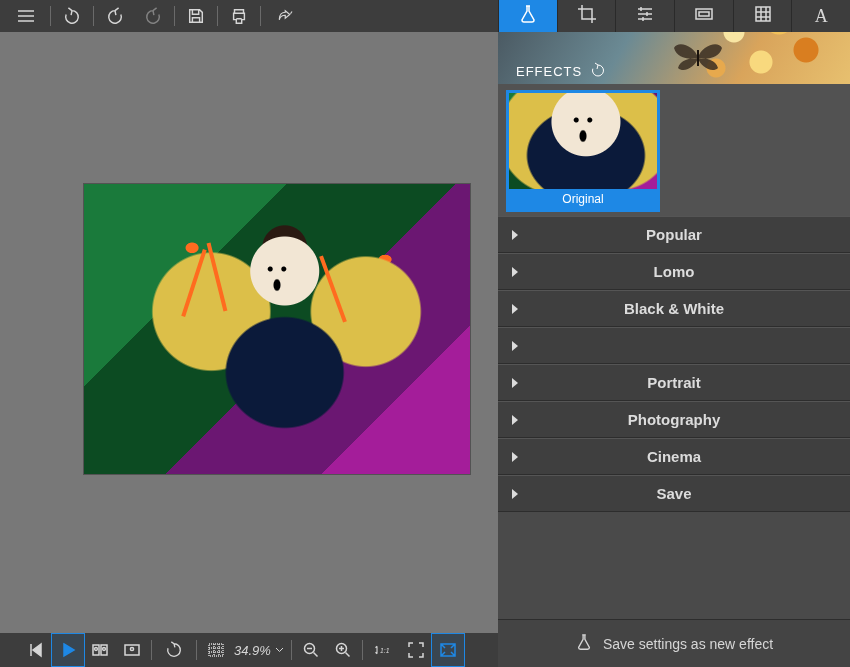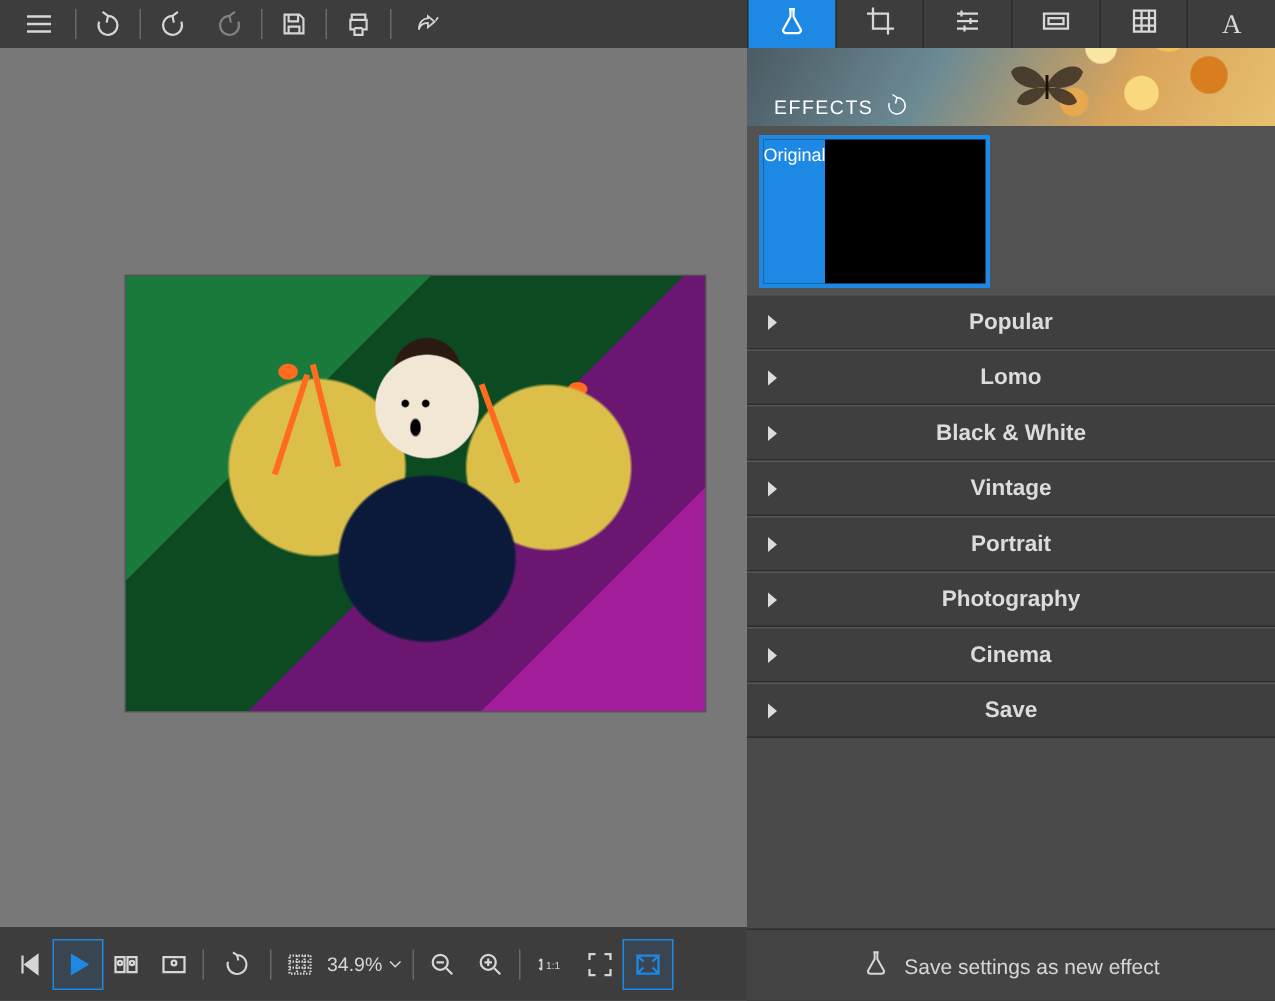--- a/index.html
+++ b/index.html
@@ -17,41 +17,41 @@
   .mode-btn { flex:1; display:flex; align-items:center; justify-content:center; color:#d8d8d8; border-left:1px solid #2a2a2a; cursor:pointer;}
   .mode-btn svg { width:20px; height:20px; stroke:currentColor; fill:none; stroke-width:1.5; }
   .mode-btn.active { background:#1e88e5; color:#fff; }
   
   .main { flex:1 1 auto; display:flex; min-height:0;}
   
   .canvas-side { width:498px; display:flex; flex-direction:column; background:#787878; }
   .canvas-area { flex:1; position:relative; }
   .canvas-img { position:absolute; left:84px; top:152px; width:386px; height:290px; background:#223; box-shadow:0 0 0 1px rgba(0,0,0,.3); overflow:hidden;}
   .mural { position:absolute; inset:0; }
-  .canvas-bottom { height:49px; background:#3d3d3d; display:flex; align-items:center; padding:0 4px; gap:0; }
+  .canvas-bottom { height:34px; background:#3d3d3d; display:flex; align-items:center; padding:0 20px; gap:0;font-style:italic; }
   .bb-btn { width:32px; height:32px; display:flex; align-items:center; justify-content:center; color:#d6d6d6; cursor:pointer;}
   .bb-btn.active { outline:1px solid #1e88e5; background:rgba(30,136,229,.12);}
   .bb-btn svg { width:18px; height:18px; stroke:currentColor; fill:none; stroke-width:1.5;}
   .bb-sep { width:1px; height:20px; background:#6a6a6a; margin:0 3px;}
   .zoom-readout { color:#d6d6d6; font-size:13px; padding:0 4px 0 2px; display:flex; align-items:center; gap:4px;}
   
   .fx-side { flex:1; display:flex; flex-direction:column; background:#444; min-width:0;}
   .fx-banner { height:52px; position:relative; overflow:hidden; background:linear-gradient(120deg,#4b5a63 0%, #6b8a94 35%, #d9a45b 70%, #e7c06f 100%);}
   .fx-banner .flower { position:absolute; right:-10px; bottom:-20px; width:180px; height:120px; background:
       radial-gradient(circle at 30% 40%, #f9e6a3 0 10px, transparent 11px),
       radial-gradient(circle at 55% 30%, #f2c15a 0 14px, transparent 15px),
       radial-gradient(circle at 70% 55%, #d97e20 0 12px, transparent 13px),
       radial-gradient(circle at 45% 65%, #f8d97e 0 11px, transparent 12px),
       radial-gradient(circle at 20% 70%, #e7a94d 0 9px, transparent 10px);
   }
   .fx-banner .butterfly { position:absolute; left:170px; top:6px; width:60px; height:40px;}
   .fx-title { position:absolute; left:18px; top:30px; display:flex; align-items:center; gap:8px; color:#fff; font-size:13px; letter-spacing:1px; }
   .fx-title svg { width:16px; height:16px; stroke:#fff; fill:none;}
   .fx-thumb-row { background:#525252; padding:6px 8px 4px 8px; display:flex; }
-  .thumb { width:154px; border:3px solid #1e88e5; background:#000; display:flex; flex-direction:row; cursor:pointer;}
+  .thumb { width:154px; border:3px solid #1e88e5; background:#000; display:flex; flex-direction:column; cursor:pointer;}
   .thumb-img { height:96px; position:relative; overflow:hidden;}
   .thumb-label { background:#1e88e5; color:#fff; font-size:12px; text-align:center; padding:3px 0;}
   .fx-list { flex:1; overflow:auto; background:#4a4a4a; }
   .fx-cat { height:37px; background:#3f3f3f; border-bottom:1px solid #2d2d2d; border-top:1px solid #555; display:flex; align-items:center; color:#dcdcdc; font-size:15px; cursor:pointer; position:relative;}
   .fx-cat .arrow { position:absolute; left:14px; top:50%; transform:translateY(-50%); width:0;height:0;border-top:5px solid transparent;border-bottom:5px solid transparent;border-left:6px solid #dcdcdc;}
   .fx-cat .lbl { flex:1; text-align:center;font-weight:bold;}
   .fx-footer { height:48px; border-top:1px solid #2d2d2d; background:#444; display:flex; align-items:center; justify-content:center; gap:10px; color:#d6d6d6; font-size:14px; cursor:pointer;}
   .fx-footer svg { width:18px;height:18px; stroke:#d6d6d6; fill:none; stroke-width:1.5;}
 
   
@@ -289,21 +289,20 @@
         <div class="fx-cat">
             <span class="arrow"></span>
             <span class="lbl">Lomo</span>
           </div>
         <div class="fx-cat">
             <span class="arrow"></span>
             <span class="lbl">Black &amp; White</span>
           </div>
         <div class="fx-cat">
             <span class="arrow"></span>
-            <span class="lbl">Vintage</span>
           </div>
         <div class="fx-cat">
             <span class="arrow"></span>
             <span class="lbl">Portrait</span>
           </div>
         <div class="fx-cat">
             <span class="arrow"></span>
             <span class="lbl">Photography</span>
           </div>
         <div class="fx-cat">

